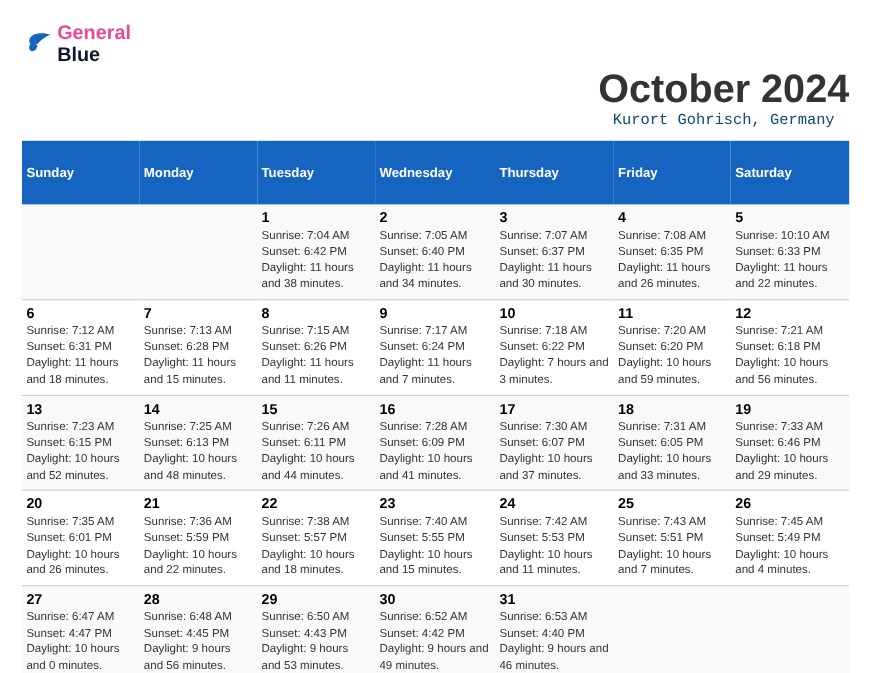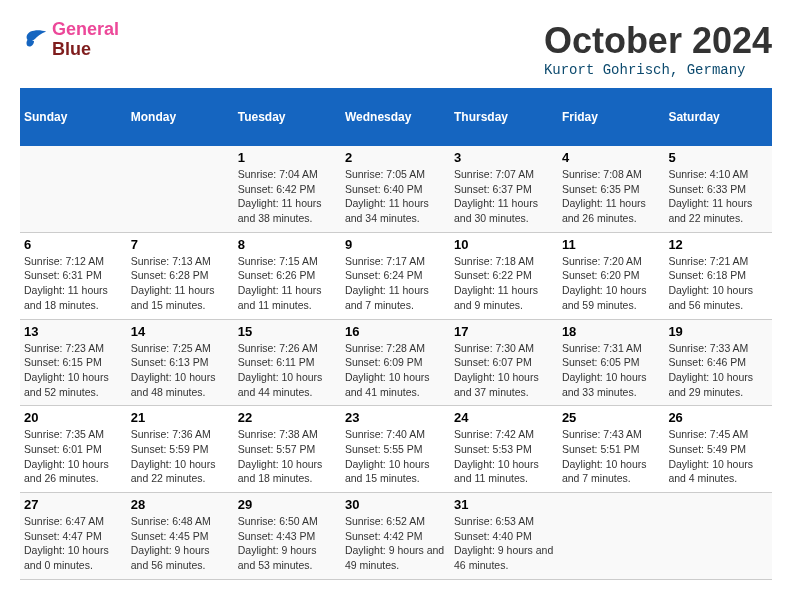--- a/index.html
+++ b/index.html
@@ -28,21 +28,22 @@
       line-height: 1.1;
     }
     .logo-text span {
       color: #ec4899;
     }
     .logo-bird {
       width: 28px;
       height: 28px;
     }
     .title-block {
-      text-align: left;
+      text-align: center;
+      margin-top: 40px;
     }
     .month-title {
       font-size: 36px;
       font-weight: bold;
       color: #333;
     }
     .location {
       font-size: 14px;
       color: #0c4a6e;
       font-family: Liberation Mono, monospace;
@@ -89,21 +90,21 @@
 <body>
 
 <div class="header">
   <div class="logo">
     <svg class="logo-bird" viewBox="0 0 30 30" xmlns="http://www.w3.org/2000/svg">
       <path d="M15 5 C10 5 5 10 8 15 C10 18 14 16 16 14 C18 12 22 8 28 6 C24 5 20 4 15 5Z" fill="#1565c0"></path>
       <path d="M8 15 C6 18 7 22 10 22 C13 22 15 19 15 16Z" fill="#1565c0"></path>
     </svg>
     <div>
       <div class="logo-text"><span>General</span></div>
-      <div class="logo-text"><span style="color:#7f1d1d;">Blue</span></div>
+      <div class="logo-text"><span style="color:#0f172a;">Blue</span></div>
     </div>
   </div>
   <div class="title-block">
     <div class="month-title">October 2024</div>
     <div class="location">Kurort Gohrisch, Germany</div>
   </div>
 </div>
 
 <table>
   <thead>
@@ -140,21 +141,21 @@
         <span class="day-detail">Daylight: 11 hours and 30 minutes.</span>
       </td>
         <td>
         <span class="day-num">4</span>
         <span class="day-detail">Sunrise: 7:08 AM</span><br>
         <span class="day-detail">Sunset: 6:35 PM</span><br>
         <span class="day-detail">Daylight: 11 hours and 26 minutes.</span>
       </td>
         <td>
         <span class="day-num">5</span>
-        <span class="day-detail">Sunrise: 4:10 AM</span><br>
+        <span class="day-detail">Sunrise: 10:10 AM</span><br>
         <span class="day-detail">Sunset: 6:33 PM</span><br>
         <span class="day-detail">Daylight: 11 hours and 22 minutes.</span>
       </td>
       </tr>
       <tr>
         <td>
         <span class="day-num">6</span>
         <span class="day-detail">Sunrise: 7:12 AM</span><br>
         <span class="day-detail">Sunset: 6:31 PM</span><br>
         <span class="day-detail">Daylight: 11 hours and 18 minutes.</span>
@@ -174,21 +175,21 @@
         <td>
         <span class="day-num">9</span>
         <span class="day-detail">Sunrise: 7:17 AM</span><br>
         <span class="day-detail">Sunset: 6:24 PM</span><br>
         <span class="day-detail">Daylight: 11 hours and 7 minutes.</span>
       </td>
         <td>
         <span class="day-num">10</span>
         <span class="day-detail">Sunrise: 7:18 AM</span><br>
         <span class="day-detail">Sunset: 6:22 PM</span><br>
-        <span class="day-detail">Daylight: 11 hours and 9 minutes.</span>
+        <span class="day-detail">Daylight: 7 hours and 3 minutes.</span>
       </td>
         <td>
         <span class="day-num">11</span>
         <span class="day-detail">Sunrise: 7:20 AM</span><br>
         <span class="day-detail">Sunset: 6:20 PM</span><br>
         <span class="day-detail">Daylight: 10 hours and 59 minutes.</span>
       </td>
         <td>
         <span class="day-num">12</span>
         <span class="day-detail">Sunrise: 7:21 AM</span><br>

